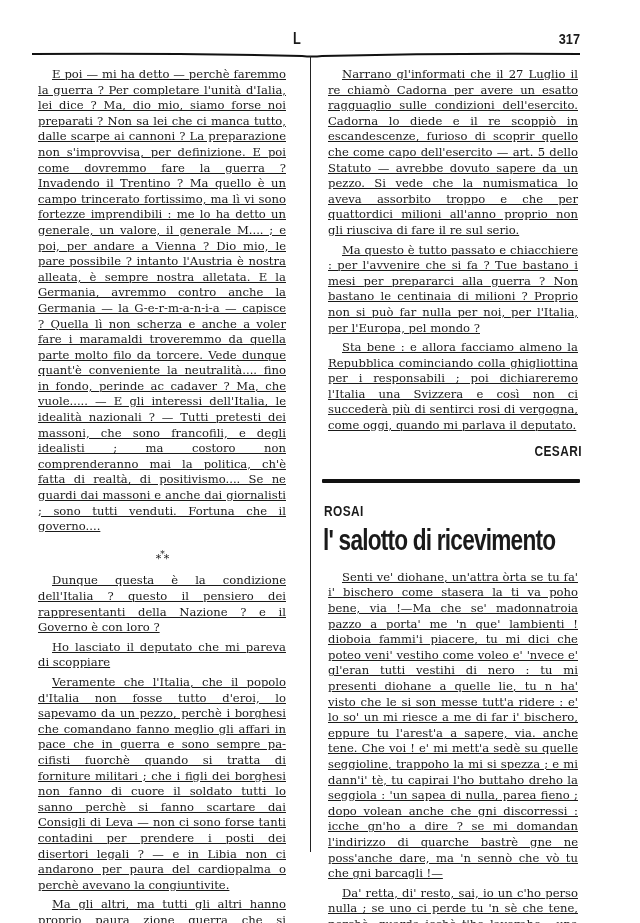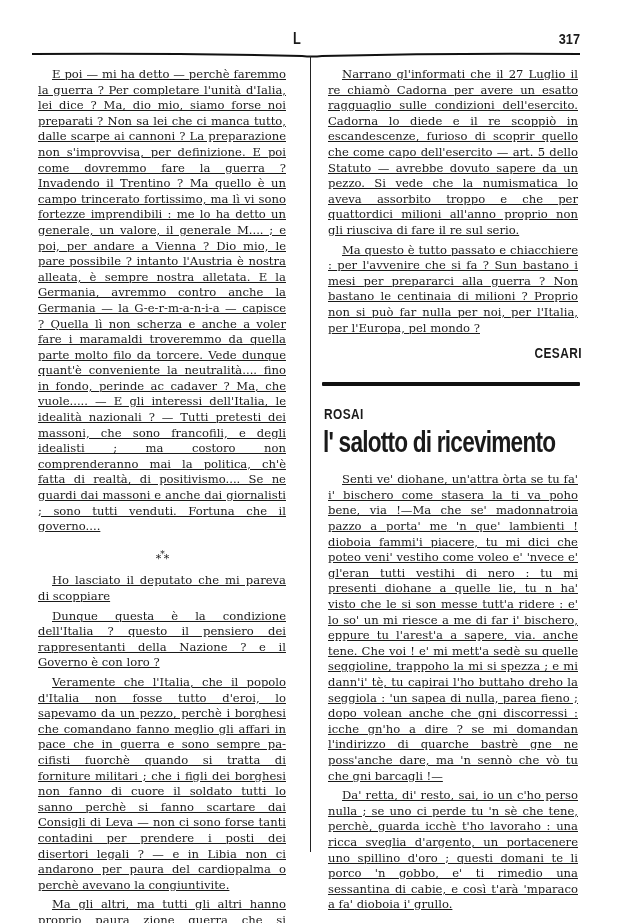--- a/index.html
+++ b/index.html
@@ -50,31 +50,32 @@
 
   <svg class="head-rule" viewBox="0 0 548 8" preserveAspectRatio="none">
     <path d="M0 3 Q140 2 270 5 Q280 6 290 5 Q420 2 548 3 L548 5 Q420 4 290 7 Q280 8 270 7 Q140 4 0 5 Z" fill="#111"></path>
   </svg>
 
   <div class="col-rule"></div>
 
   <div class="col col-left">
     <p>E poi — mi ha detto — perchè faremmo la guerra ? Per completare l'unità d'Ialia, lei dice ? Ma, dio mio, siamo forse noi preparati ? Non sa lei che ci manca tutto, dalle scarpe ai cannoni ? La preparazione non s'improvvisa, per definizione. E poi come dovremmo fare la guerra ? Invadendo il Trentino ? Ma quello è un campo trincerato fortissimo, ma lì vi sono fortezze imprendibili : me lo ha detto un generale, un valore, il generale M.... ; e poi, per andare a Vienna ? Dio mio, le pare possibile ? intanto l'Austria è nostra alleata, è sempre nostra alletata. E la Germania, avremmo contro anche la Germania — la G-e-r-m-a-n-i-a — capisce ? Quella lì non scherza e anche a voler fare i maramaldi troveremmo da quella parte molto filo da torcere. Vede dunque quant'è con­veniente la neutralità.... fino in fondo, perinde ac cadaver ? Ma, che vuole..... — E gli interessi dell'Italia, le idealità nazionali ? — Tutti pre­testi dei massoni, che sono francofili, e degli idealisti ; ma costoro non comprenderanno mai la politica, ch'è fatta di realtà, di positivismo.... Se ne guardi dai massoni e anche dai giornalisti ; sono tutti venduti. Fortuna che il governo....</p>
     <div class="asterism">*<sup>*</sup>*</div>
+    <p>Dunque questa è la condizione dell'Italia ? questo il pensiero dei rappresentanti della Na­zione ? e il Governo è con loro ?</p>
     <p>Ho lasciato il deputato che mi pareva di scop­piare</p>
-    <p>Dunque questa è la condizione dell'Italia ? questo il pensiero dei rappresentanti della Na­zione ? e il Governo è con loro ?</p>
     <p>Veramente che l'Italia, che il popolo d'Italia non fosse tutto d'eroi, lo sapevamo da un pezzo, perchè i borghesi che comandano fanno meglio gli affari in pace che in guerra e sono sempre pa­cifisti fuorchè quando si tratta di forniture mili­tari ; che i figli dei borghesi non fanno di cuore il soldato tutti lo sanno perchè si fanno scartare dai Consigli di Leva — non ci sono forse tanti contadini per prendere i posti dei disertori le­gali ? — e in Libia non ci andarono per paura del cardiopalma o perchè avevano la congiun­tivite.</p>
     <p>Ma gli altri, ma tutti gli altri hanno proprio paura zione guerra che si adattano a questo stato di cose, che non si lanciano a spazzare l'Italia da tutti questi bruti, da tutti questi ciechi, da tutti questi vigliacchi ?</p>
     <p>L'Italia è dunque impreparata, di un'imprepa­razione eroica. Lo ha detto il generale M..... ; quello di Libia, un valore, sa. Perchè ?</p>
 
   </div>
 
   <div class="col col-right">
     <p>Narrano gl'informati che il 27 Luglio il re chiamò Cadorna per avere un esatto ragguaglio sulle condizioni dell'esercito. Cadorna lo diede e il re scoppiò in escandescenze, furioso di scoprir quello che come capo dell'esercito — art. 5 dello Statuto — avrebbe dovuto sapere da un pezzo. Si vede che la numismatica lo aveva assorbito troppo e che per quattordici milioni all'anno proprio non gli riusciva di fare il re sul serio.</p>
-    <p>Ma questo è tutto passato e chiacchiere : per l'avvenire che si fa ? Sun bastano i mesi per prepararci alla guerra ? Non bastano le centinaia di milioni ? Proprio non si può far nulla per noi, per l'Italia, per l'Europa, pel mondo ?</p>
+    <p>Ma questo è tutto passato e chiacchiere : per l'avvenire che si fa ? Tue bastano i mesi per prepararci alla guerra ? Non bastano le centinaia di milioni ? Proprio non si può far nulla per noi, per l'Italia, per l'Europa, pel mondo ?</p>
+    <p>Sta bene : e allora facciamo almeno la Re­pubblica cominciando colla ghigliottina per i responsabili ; poi dichiareremo l'Italia una Sviz­zera e così non ci succederà più di sentirci rosi di vergogna, come oggi, quando mi parlava il deputato.</p>
     <div class="signature">CESARI</div>
 
     <div class="section-rule"></div>
 
     <div class="author-kicker">ROSAI</div>
     <div class="article-title">l' salotto di ricevimento</div>
 
     <p>Senti ve' diohane, un'attra òrta se tu fa' i' bischero come stasera la ti va poho bene, via !—Ma che se' madonnatroia pazzo a porta' me 'n que' lambienti ! dioboia fammi'i piacere, tu mi dici che poteo veni' vestiho come voleo e' 'nvece e' gl'eran tutti vestihi di nero : tu mi presenti diohane a quelle lie, tu n ha' visto che le si son messe tutt'a ridere : e' lo so' un mi riesce a me di far i' bischero, eppure tu l'arest'a a sapere, via. anche tene. Che voi ! e' mi mett'a sedè su quelle seggioline, trappoho la mi si spezza ; e mi dann'i' tè, tu capirai l'ho buttaho dreho la seggiola : 'un sapea di nulla, parea fieno ; dopo volean anche che gni discorressi : icche gn'ho a dire ? se mi domandan l'indirizzo di quarche bastrè gne ne poss'anche dare, ma 'n sennò che vò tu che gni barcagli !—</p>
     <p>Da' retta, di' resto, sai, io un c'ho perso nulla ; se uno ci perde tu 'n sè che tene, perchè, guarda icchè t'ho lavoraho : una ricca sveglia d'argento, un portacenere uno spillino d'oro ; questi domani te li porco 'n gobbo, e' ti rimedio una sessantina di cabie, e così t'arà 'mparaco a fa' dioboia i' grullo.</p>
 

